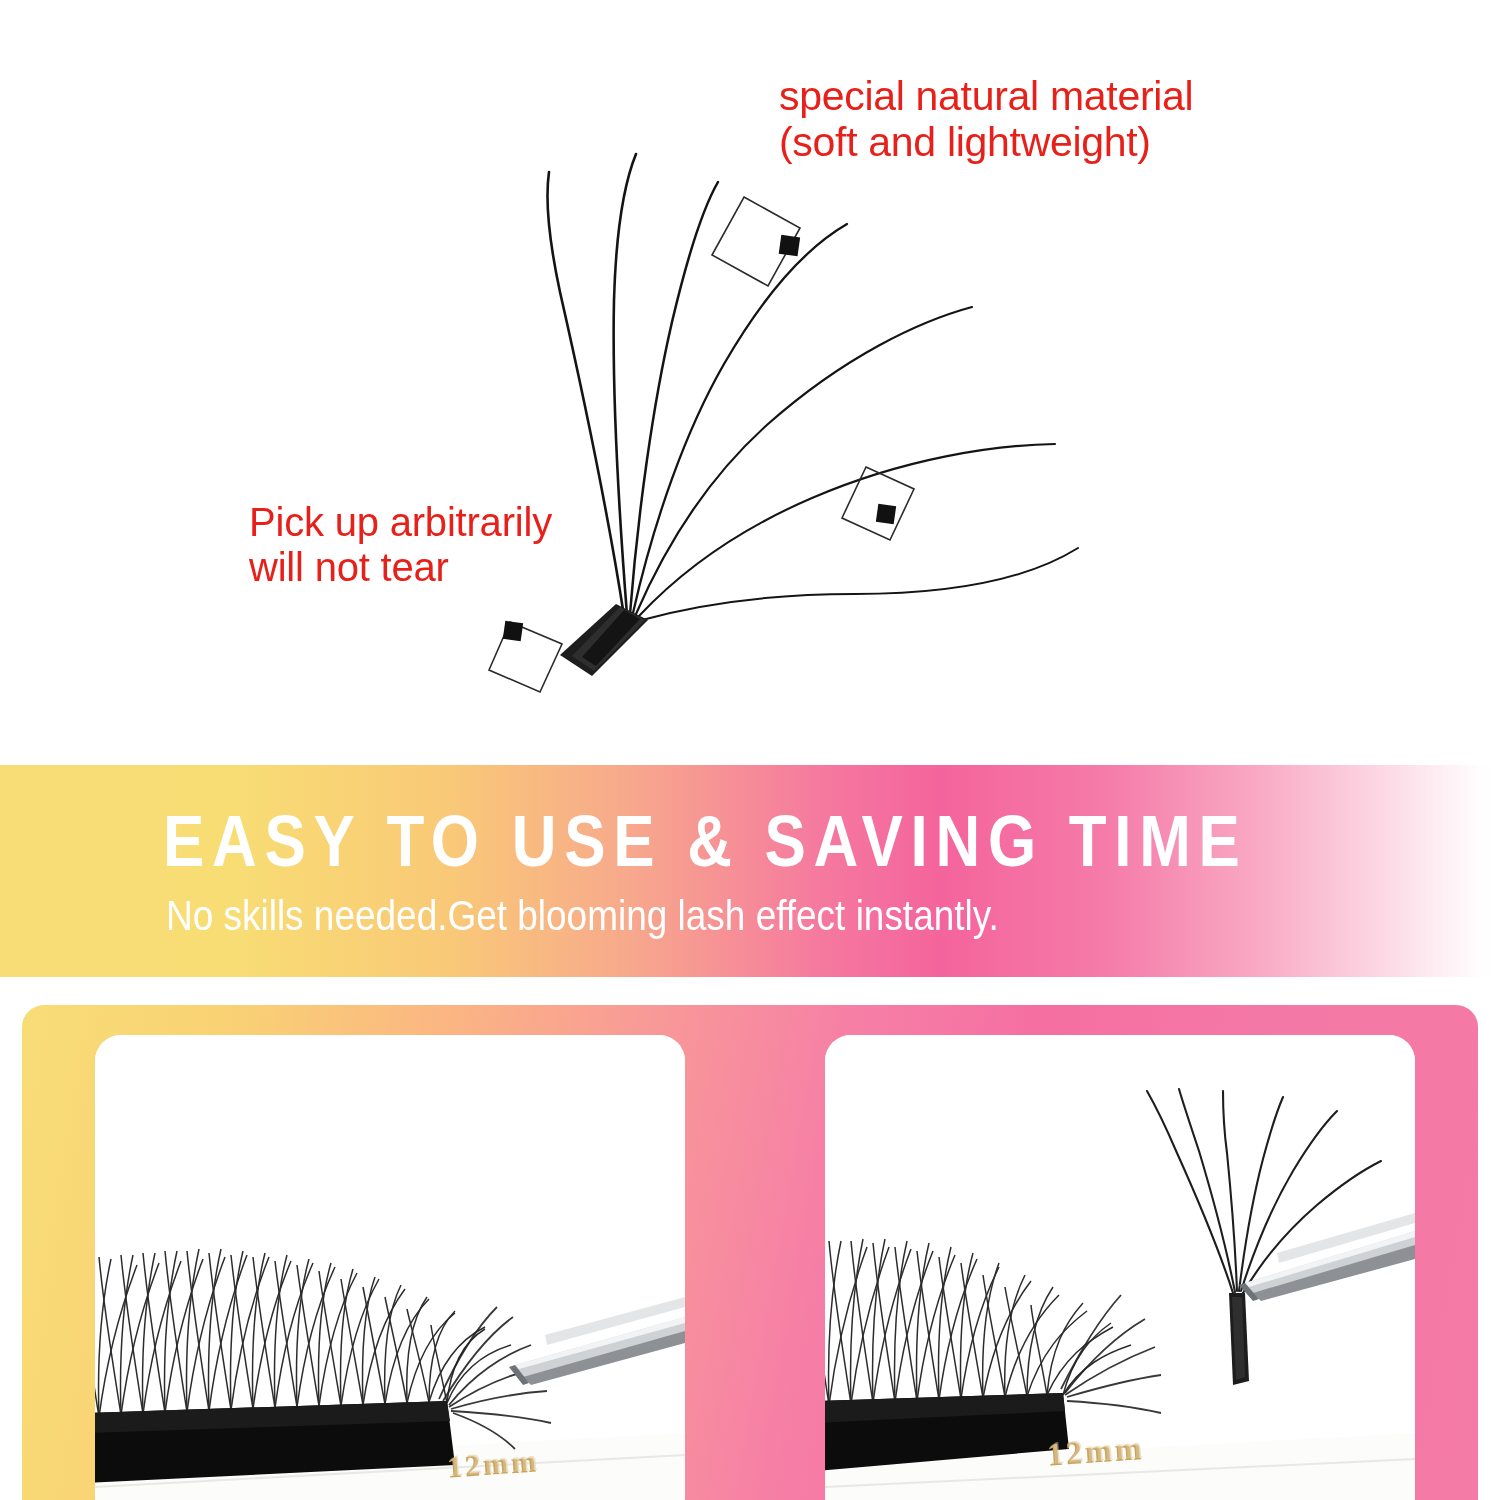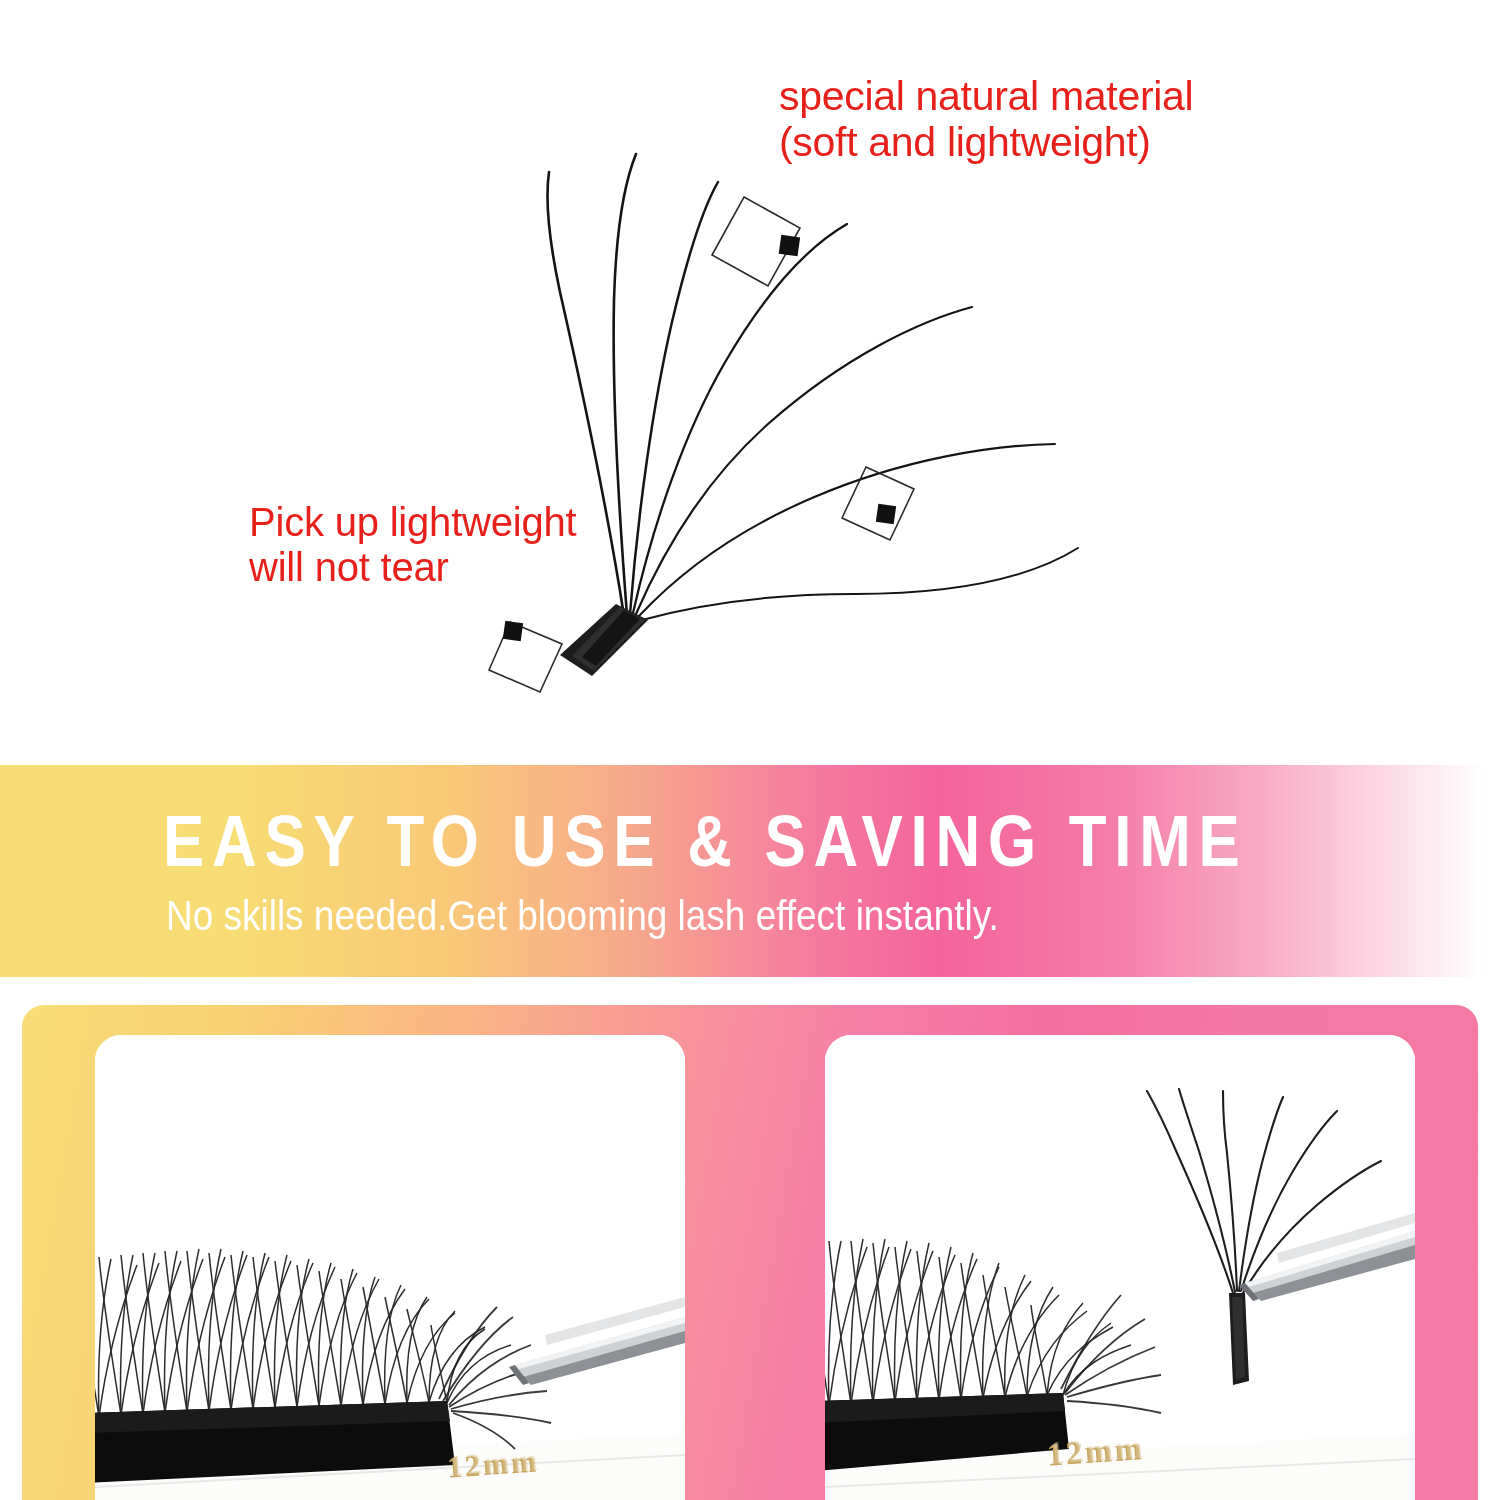--- a/index.html
+++ b/index.html
@@ -180,21 +180,21 @@
 
       <g>
         <path d="M510 622 L 562 644 L 540 692 L 489 670 Z" fill="none" stroke="#2b2b2b" stroke-width="1.6"></path>
         <rect x="504" y="622" width="18" height="18" fill="#111111" transform="rotate(8 513 631)"></rect>
       </g>
     </svg>
 
     <div class="callout callout-material">special natural material
 (soft and lightweight)</div>
 
-    <div class="callout callout-pickup">Pick up lightweight
+    <div class="callout callout-pickup">Pick up arbitrarily
 will not tear</div>
 
   </div>
 
   <div class="banner">
     <div class="banner-inner">
       <div class="banner-title">EASY TO USE &amp; SAVING TIME</div>
       <div class="banner-sub">No skills needed.Get blooming lash effect instantly.</div>
     </div>
   </div>

